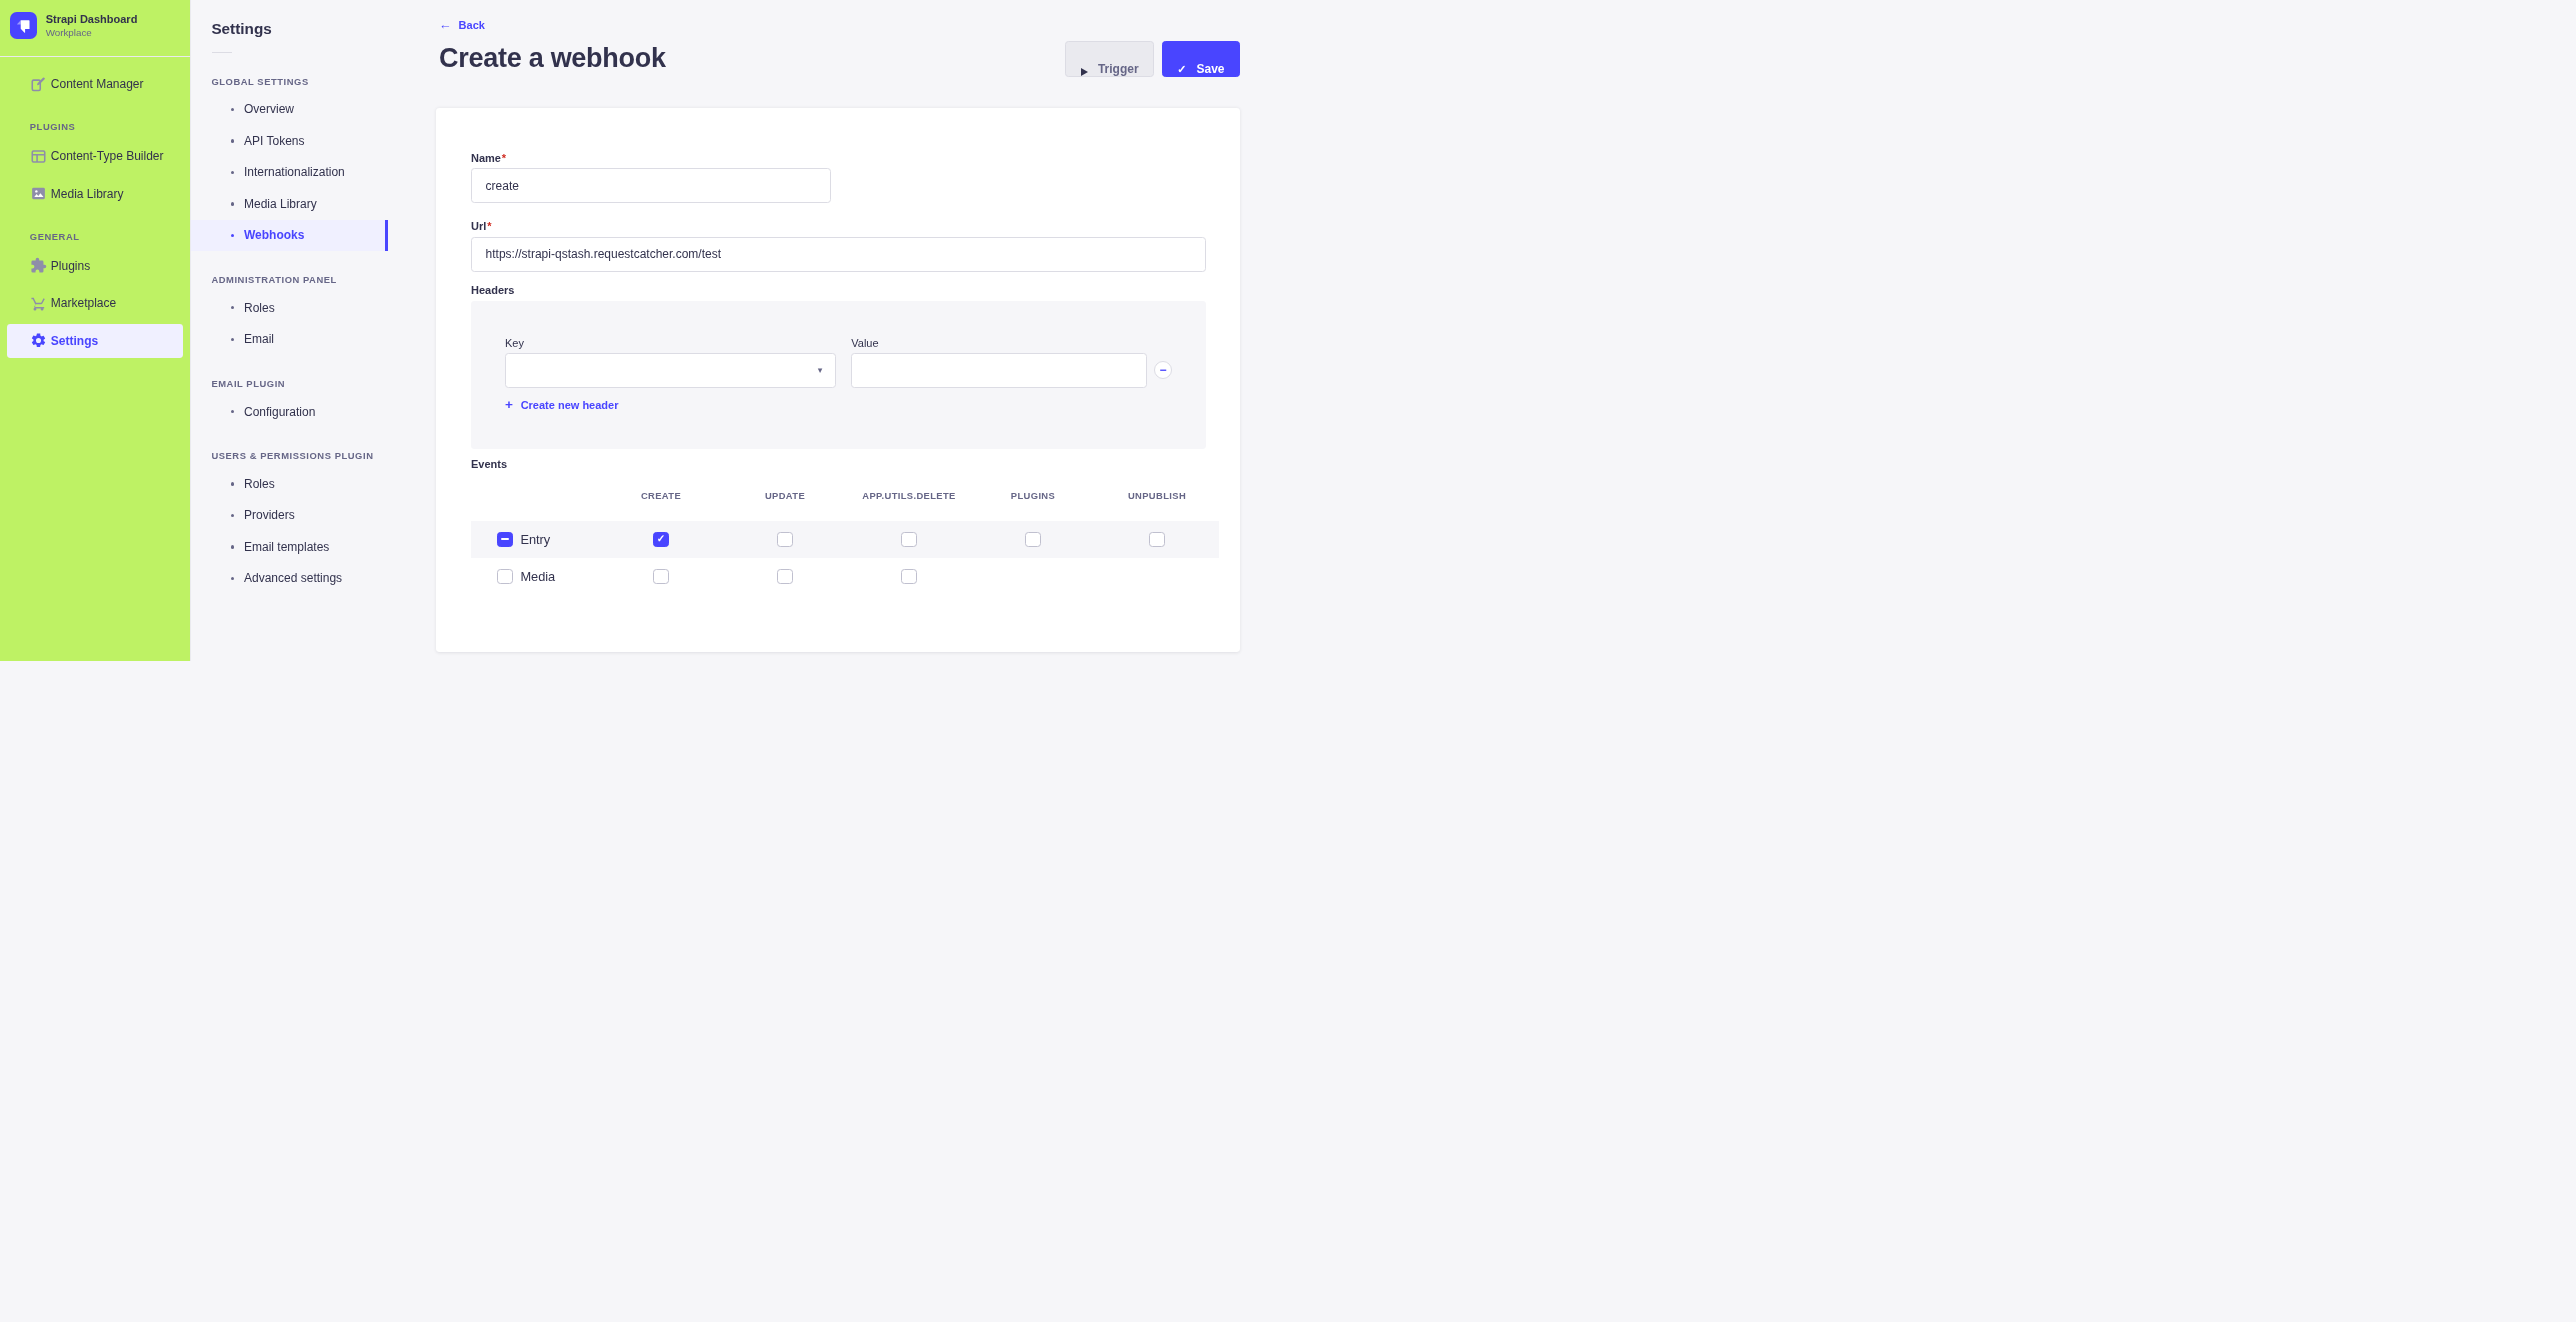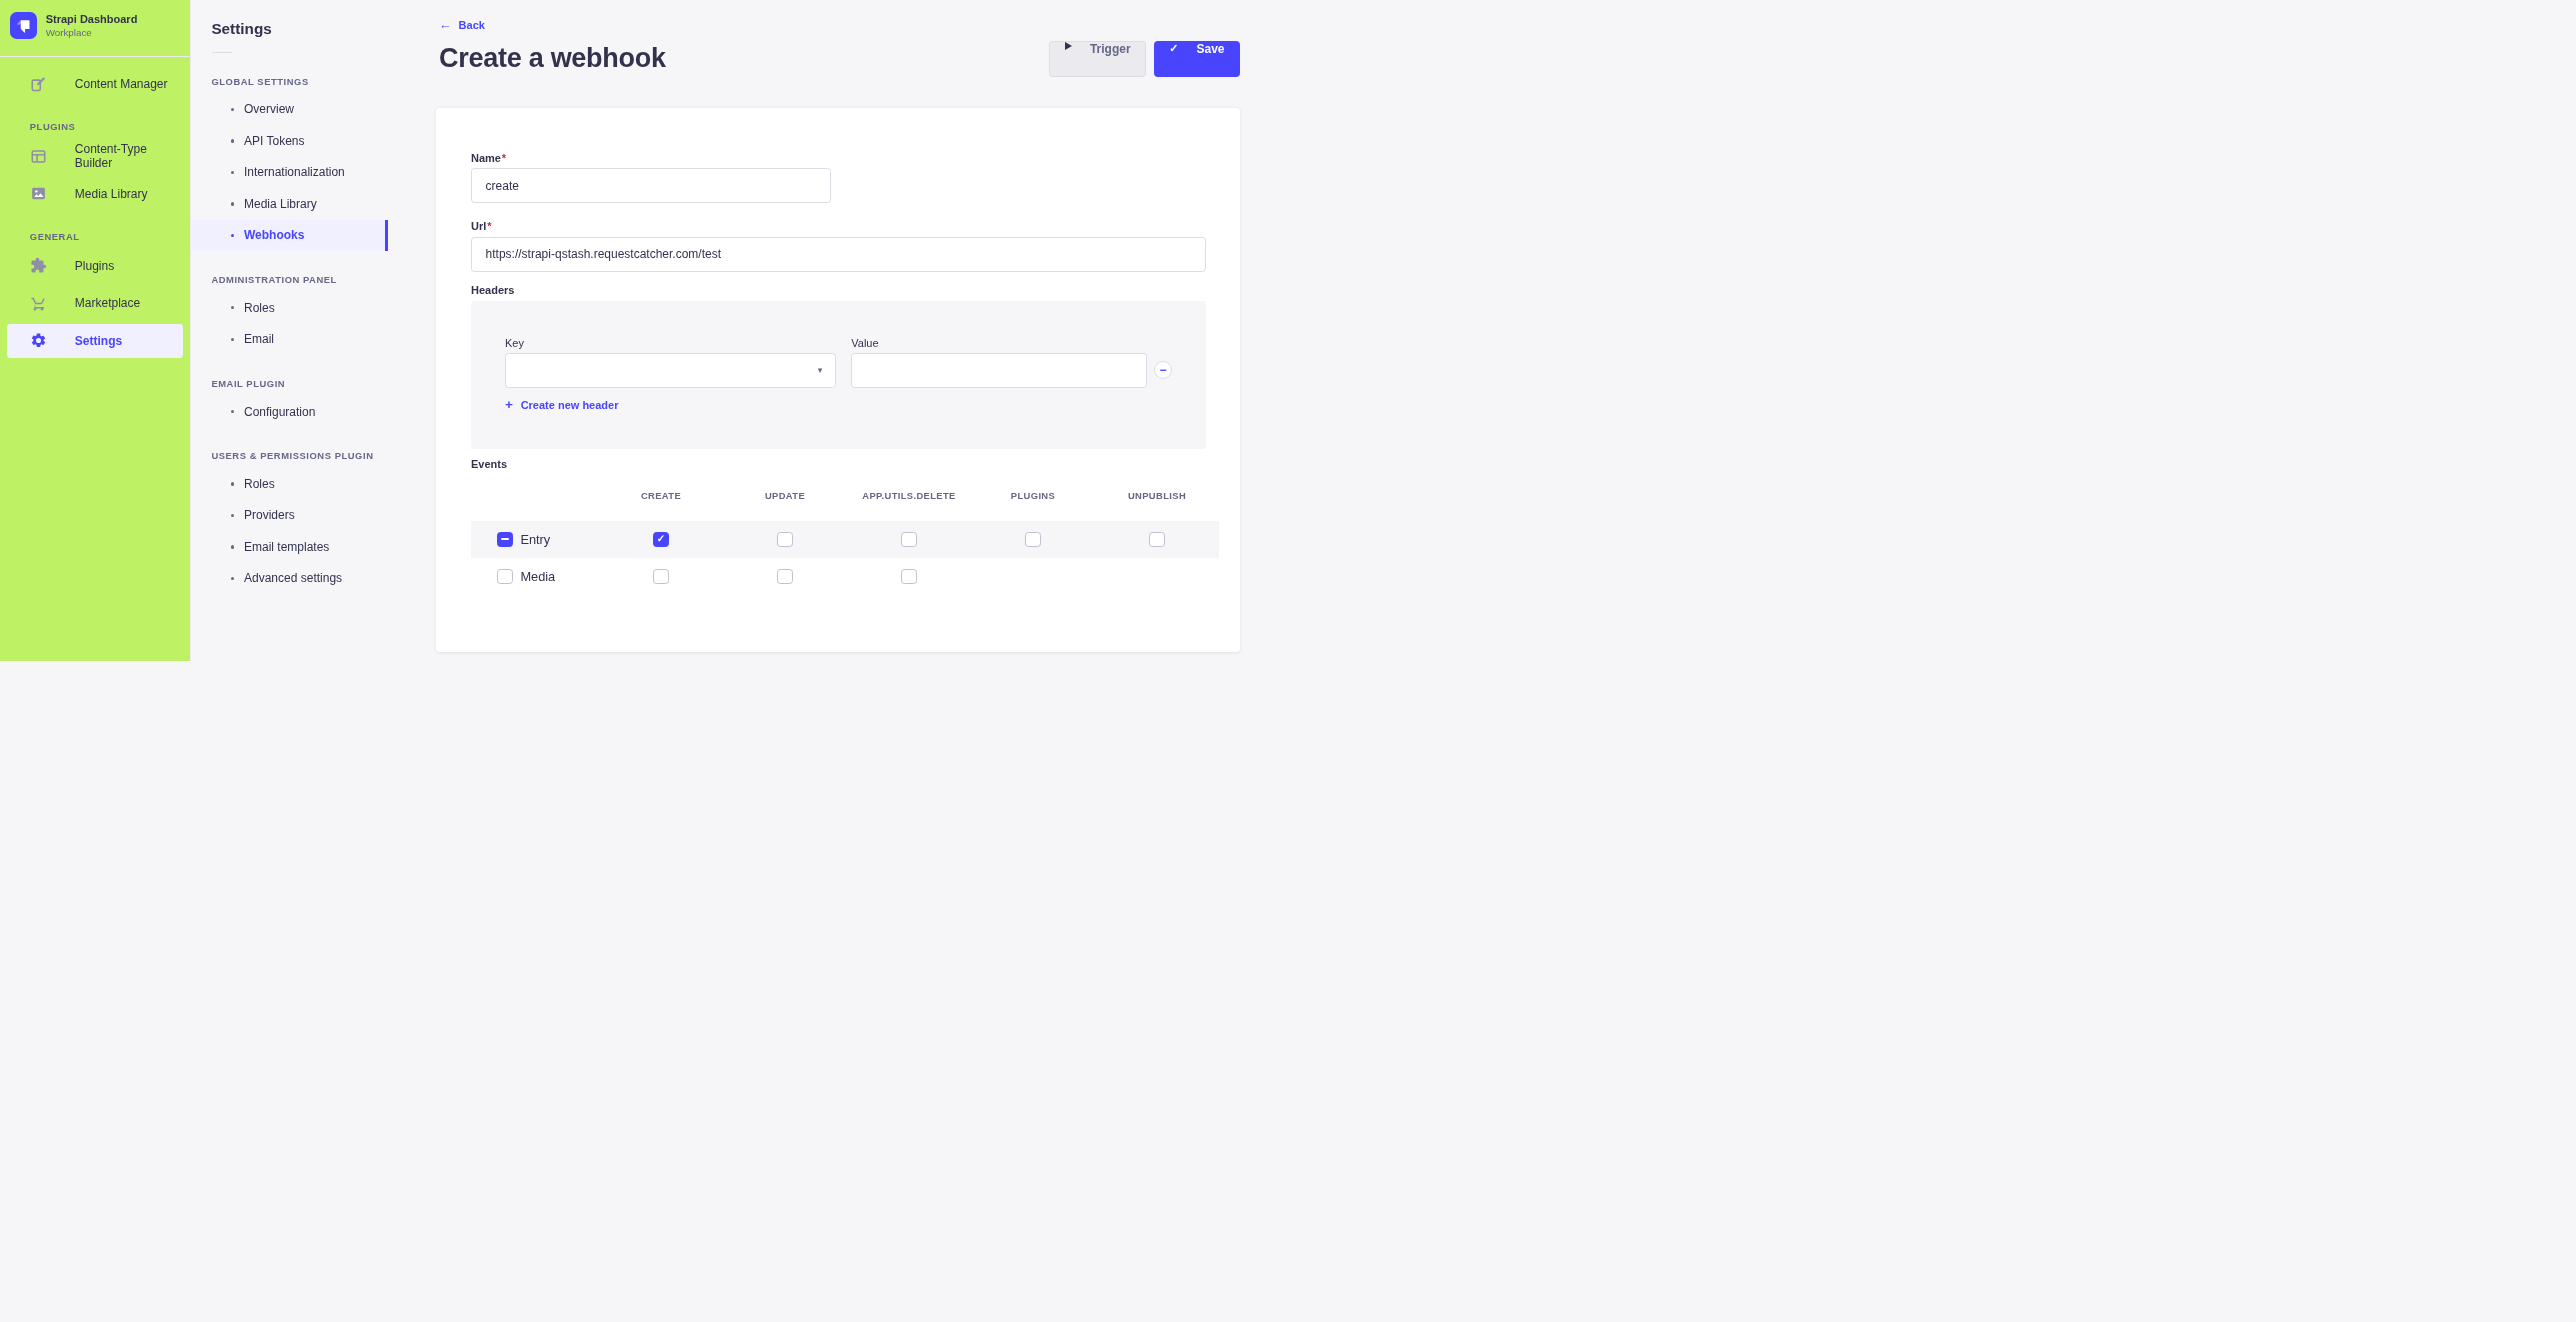--- a/index.html
+++ b/index.html
@@ -8,21 +8,21 @@
 
   
   .main-nav { position:absolute; left:0; top:0; bottom:0; width:191px; background:#bef264; border-right:0.9px solid #EAEAEF; }
   .nav-header { display:flex; align-items:center; gap:8.5px; padding:12px 10.2px 10.2px 10.2px; }
   .logo { width:27px; height:27px; border-radius:6.8px; background:#4945FF; display:flex; align-items:center; justify-content:center; flex:none; }
   .logo svg { width:19px; height:19px; }
   .app-title { font-size:11px; font-weight:700; color:#32324D; line-height:1.2; }
   .app-sub { font-size:9.8px; color:#666687; margin-top:1.7px; }
   .nav-divider { height:0.9px; background:#EAEAEF; margin:6.8px 0 0 0; }
   .nav-list { padding:10.2px 6.8px; }
-  .nav-item { display:flex; align-items:center; height:34px; border-radius:3.4px; padding-left:23px; gap:28px; font-size:12px; color:#32324D; cursor:pointer; }
+  .nav-item { display:flex; align-items:center; height:34px; border-radius:3.4px; padding-left:23px; gap:4px; font-size:12px; color:#32324D; cursor:pointer; }
   .nav-item + .nav-item { margin-top:3.4px; }
   .nav-item .ic { width:17px; height:17px; color:#8E8EA9; flex:none; display:flex; }
   .nav-item .ic svg { width:17px; height:17px; }
   .nav-item.active { background:#F0F0FF; color:#4945FF; font-weight:600; }
   .nav-item.active .ic { color:#4945FF; }
   .nav-section-label { font-size:9.4px; font-weight:700; letter-spacing:.06em; color:#666687; margin:20.4px 0 6.8px 23px; }
 
   
   .subnav { position:absolute; left:191px; top:0; bottom:0; width:198px; background:#F6F6F9; border-right:0.9px solid #DCDCE4; padding-top:20.4px; }
   .subnav-title { font-size:15.3px; font-weight:700; color:#32324D; margin-left:20.4px; }
@@ -35,21 +35,21 @@
   .sn-item.active::after { content:''; position:absolute; right:0; top:0; bottom:0; width:2.6px; background:#4945FF; }
 
   
   .main { position:absolute; left:388px; right:0; top:0; bottom:0; background:#F6F6F9; }
   .page-header { padding:17px 48px 0 51px; }
   .back-link { display:inline-flex; align-items:center; gap:6.8px; color:#4945FF; font-size:11px; font-weight:600; text-decoration:none; cursor:pointer; }
   .back-arrow { font-size:12.8px; line-height:1; }
   .title-row { display:flex; justify-content:space-between; align-items:center; margin-top:8.5px; }
   .page-title { font-size:27px; font-weight:700; color:#32324D; letter-spacing:-.01em;text-align:right; }
   .actions { display:flex; gap:7.7px; }
-  .btn { height:36px; border-radius:3.4px; font-size:12px; font-weight:600; display:inline-flex; align-items:flex-start; gap:18px; padding:0 14.5px; cursor:pointer; font-family:inherit; }
+  .btn { height:36px; border-radius:3.4px; font-size:12px; font-weight:600; display:inline-flex; align-items:flex-end; gap:10px; padding:0 14.5px; cursor:pointer; font-family:inherit; }
   .btn-trigger { background:#EAEAEF; border:0.9px solid #DCDCE4; color:#666687; }
   .play-icon { width:0; height:0; border-left:7.7px solid #32324D; border-top:4.7px solid transparent; border-bottom:4.7px solid transparent; }
   .btn-save { background:#4945FF; border:0.9px solid #4945FF; color:#FFFFFF; }
   .check-icon { font-size:11px; font-weight:700; color:#FFFFFF; }
 
   
   .card { margin:31.5px 48px 0 48px; height:544px; background:#FFFFFF; border-radius:3.4px; box-shadow:0 0.9px 3.4px rgba(33,33,52,.1); padding:44px 34px 36px 35px; }
   .field-label { font-size:11px; font-weight:700; color:#32324D; margin-bottom:4.3px; }
   .req { color:#D02B20; margin-left:0.9px; }
   .text-input { display:block; height:35px; width:100%; border:0.9px solid #DCDCE4; border-radius:3.4px; background:#FFFFFF; font-size:12px; color:#32324D; padding:0 13.6px; font-family:inherit; outline:none; }

